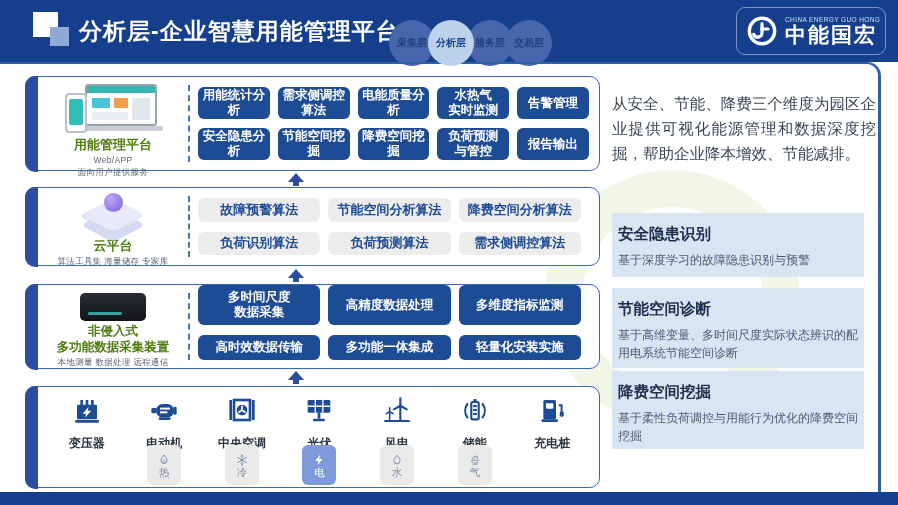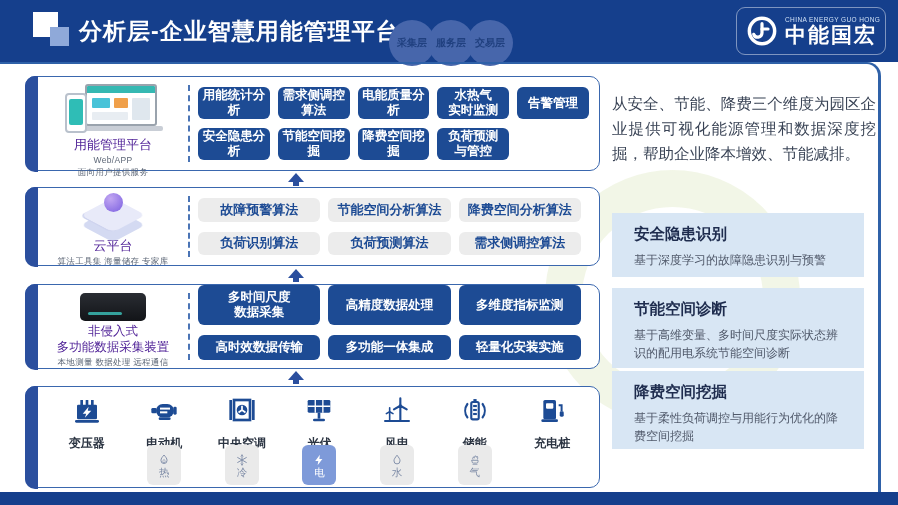--- a/index.html
+++ b/index.html
@@ -31,21 +31,21 @@
          border-top-right-radius:14px;pointer-events:none;}
   .footer{position:absolute;left:0;bottom:0;width:100%;height:13px;background:#153F8C;}
 
   
   .card{position:absolute;left:25px;width:575px;background:#fff;box-sizing:border-box;
         border:1.5px solid #3A67AE;border-radius:10px;}
   .accent{position:absolute;left:-1.5px;top:-1.5px;bottom:-1.5px;width:13px;
           background:#2B4F9E;border-radius:10px 0 0 10px;}
   .dash{position:absolute;left:162px;top:8px;bottom:8px;border-left:2px dashed #4A74B5;}
   .lab{position:absolute;left:16px;top:5px;width:142px;text-align:center;}
-  .lab-title{font-size:13px;font-weight:normal;color:#4c1d95;white-space:pre-line;line-height:1.25;}
+  .lab-title{font-size:13px;font-weight:bold;color:#4d7c0f;white-space:pre-line;line-height:1.25;}
   .lab-sub{font-size:8.5px;color:#5c6676;margin-top:2px;letter-spacing:.3px;}
   .btn{background:#1D4B94;color:#fff;border-radius:6px;display:flex;align-items:center;
        justify-content:center;font-size:12.5px;font-weight:bold;white-space:pre-line;
        text-align:center;line-height:1.2;}
   .btn-light{background:#ECECEC;color:#1D4B94;border-radius:6px;display:flex;align-items:center;
        justify-content:center;font-size:13px;font-weight:bold;text-align:center;}
   .grid5{position:absolute;left:172px;right:10px;top:10px;bottom:10px;display:grid;
          grid-template-columns:repeat(5,1fr);gap:9px 8px;}
   .grid3{position:absolute;left:172px;right:18px;top:10px;bottom:10px;display:grid;
          grid-template-columns:repeat(3,1fr);gap:10px 8px;}
@@ -106,36 +106,37 @@
            border-bottom:9px solid #2B4F9E;}
   .arr-stem{width:6px;height:4px;background:#2B4F9E;margin:0 auto;}
   #arr1{top:173px;} #arr2{top:269px;} #arr3{top:371px;}
 
   
   .wm{position:absolute;left:545px;top:170px;width:255px;height:255px;border-radius:50%;
       border:37px solid rgba(219,230,186,0.35);box-sizing:border-box;z-index:0;}
   .intro{position:absolute;left:612px;top:92px;width:264px;font-size:15.5px;line-height:1.6;
          color:#3A4456;text-align:justify;z-index:1;}
   .panel{position:absolute;left:612px;width:252px;background:#D8E6F4;box-sizing:border-box;
-         padding:11px 22px;z-index:1;}
+         padding:11px 6px;z-index:1;}
   #panel1{top:213px;height:64px;} #panel2{top:288px;height:80px;} #panel3{top:371px;height:78px;}
   .p-title{font-size:15.5px;font-weight:bold;color:#1E2C4E;}
   .p-desc{margin-top:6px;font-size:12px;color:#50596a;line-height:1.5;}
 </style>
 </head>
 <body>
 
 <div id="canvas">
 
   <div class="header">
     <div class="sq1"></div>
     <div class="sq2"></div>
     <div class="title">分析层-企业智慧用能管理平台</div>
     <div class="pills">
       <div class="pill">采集层</div>
+      <div class="pill active">分析层</div>
       <div class="pill">服务层</div>
       <div class="pill">交易层</div>
     </div>
     <div class="logo">
       <svg class="logo-mark" viewBox="0 0 24 24" fill="none" stroke="#fff">
         <circle cx="12" cy="12" r="9.5" stroke-width="2.6"></circle>
         <path d="M12 6.5v7a3.2 3.2 0 0 1-6.2 1" stroke-width="2.4" stroke-linecap="round"></path>
         <path d="M12 10.5h4.5" stroke-width="2.4" stroke-linecap="round"></path>
       </svg>
       <div class="logo-col">
@@ -174,20 +175,21 @@
       <div class="btn">需求侧调控算法</div>
       <div class="btn">电能质量分析</div>
       <div class="btn">水热气
 实时监测</div>
       <div class="btn">告警管理</div>
       <div class="btn">安全隐患分析</div>
       <div class="btn">节能空间挖掘</div>
       <div class="btn">降费空间挖掘</div>
       <div class="btn">负荷预测
 与管控</div>
+      <div class="btn">报告输出</div>
     </div>
   </div>
 
   <div class="arr" id="arr1">
       <div class="arr-tri"></div>
       <div class="arr-stem"></div>
     </div>
 
   <div class="card" id="row2">
     <div class="accent"></div>

